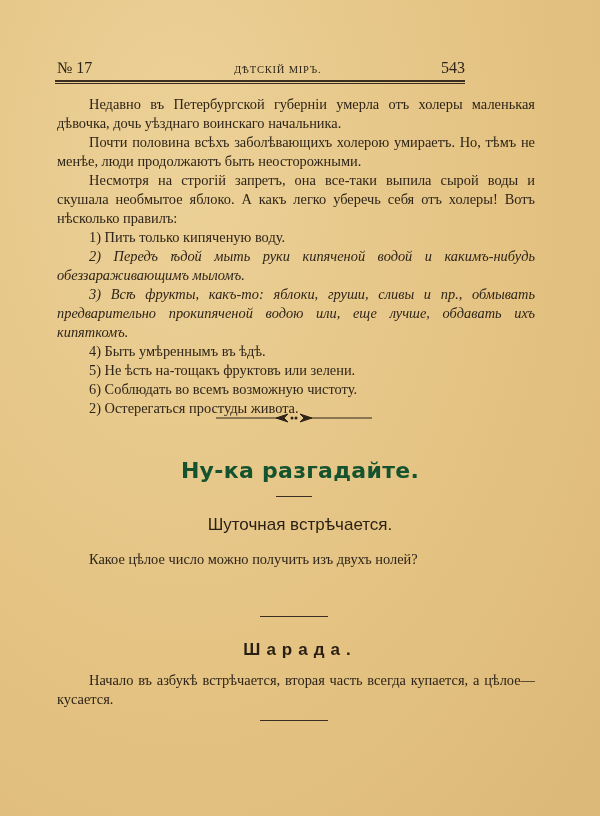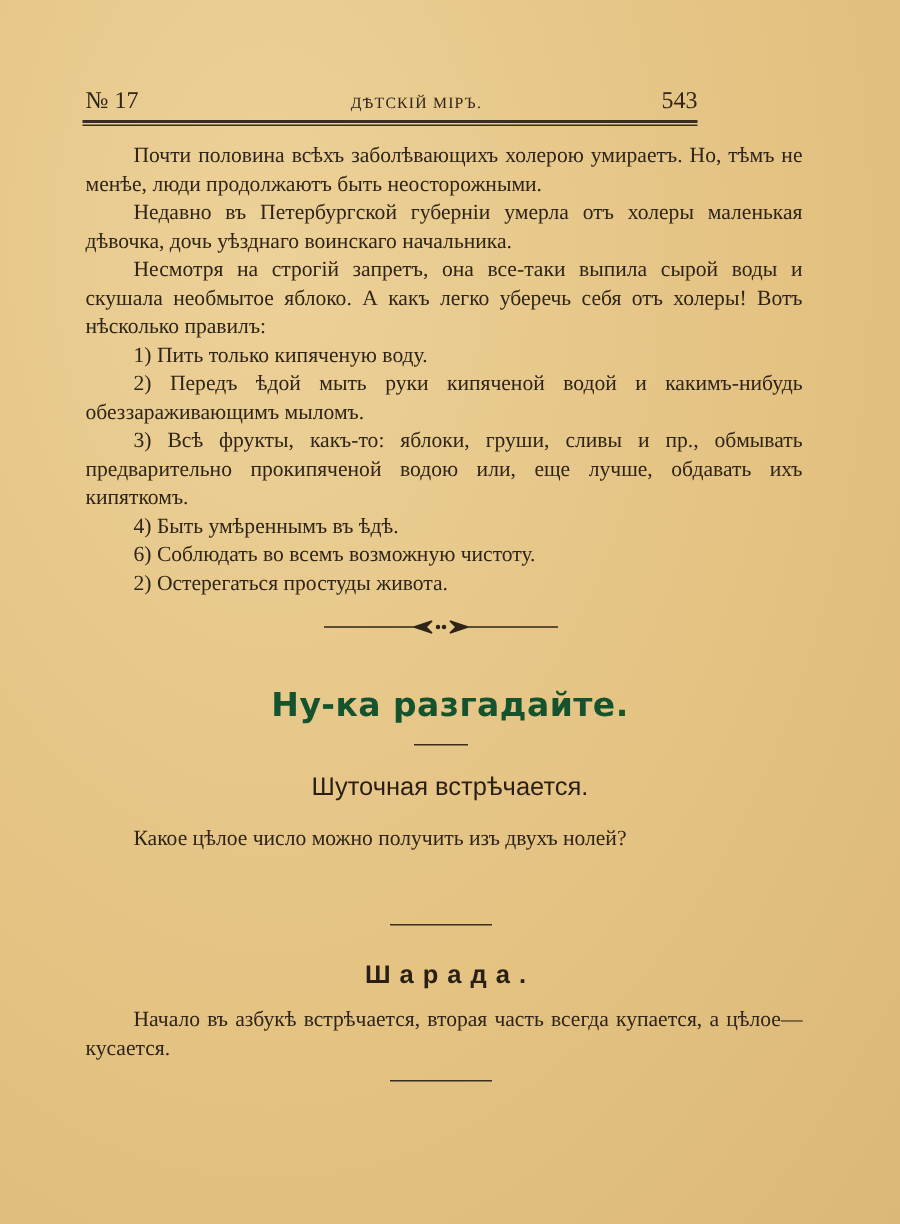--- a/index.html
+++ b/index.html
@@ -20,21 +20,21 @@
     .header .num, .header .pagenum { font-size: 16px; }
     .header .title { font-size: 10.5px; letter-spacing: 0.8px; text-transform: uppercase; margin-left: 22px; }
     .header-rule {
       position: absolute; left: 55px; top: 76px; width: 410px; height: 0;
       border-top: 2px solid #3a2e20; border-bottom: 1px solid #3a2e20; padding-top: 1px;
     }
     .body-text { position: absolute; left: 57px; width: 478px; font-size: 14.4px; line-height: 19px; }
     .p { margin: 0; text-align: justify; }
     .indent { text-indent: 32px; }
     .li { padding-left: 32px; margin: 0; }
-    .li-wrap { text-indent: 32px; margin: 0; text-align: justify; }
+    .li-wrap { text-indent: 32px; margin: 0; text-align: justify; font-style: italic; }
     .ornament { position: absolute; left: 216px; top: 408px; width: 156px; height: 12px; }
     .section-title {
       position: absolute; left: 0; width: 600px; text-align: center;
       font-family: "DejaVu Sans", sans-serif; font-weight: bold; font-size: 22px; top: 454px;
       color: #14532d; letter-spacing: 0.3px;
     }
     .small-rule { position: absolute; height: 0; border-top: 1px solid #3a2e20; }
     .subtitle {
       position: absolute; left: 0; width: 600px; text-align: center;
       font-family: "Liberation Sans", sans-serif; font-size: 17px; color: #2a1f14;
@@ -47,27 +47,28 @@
 <div class="page">
 
   <div class="header">
     <span class="num">№ 17</span>
     <span class="title">ДѢТСКІЙ МІРЪ.</span>
     <span class="pagenum">543</span>
   </div>
   <div class="header-rule"></div>
 
   <div class="body-text" style="top:91px;">
+    <p class="p indent">Недавно въ Петербургской губерніи умерла отъ холеры маленькая дѣвочка, дочь уѣзднаго воинскаго начальника.</p>
     <p class="p indent">Почти половина всѣхъ заболѣвающихъ холерою умираетъ. Но, тѣмъ не менѣе, люди продолжаютъ быть неосторожными.</p>
-    <p class="p indent">Недавно въ Петербургской губерніи умерла отъ холеры маленькая дѣвочка, дочь уѣзднаго воинскаго начальника.</p>
     <p class="p indent">Несмотря на строгій запретъ, она все-таки выпила сырой воды и скушала необмытое яблоко. А какъ легко уберечь себя отъ холеры! Вотъ нѣсколько правилъ:</p>
     <p class="li">1) Пить только кипяченую воду.</p>
     <p class="li-wrap">2) Передъ ѣдой мыть руки кипяченой водой и какимъ-нибудь обеззараживающимъ мыломъ.</p>
     <p class="li-wrap">3) Всѣ фрукты, какъ-то: яблоки, груши, сливы и пр., обмывать предварительно прокипяченой водою или, еще лучше, обдавать ихъ кипяткомъ.</p>
     <p class="li">4) Быть умѣреннымъ въ ѣдѣ.</p>
+    <p class="li">5) Не ѣсть на-тощакъ фруктовъ или зелени.</p>
     <p class="li">6) Соблюдать во всемъ возможную чистоту.</p>
     <p class="li">2) Остерегаться простуды живота.</p>
   </div>
 
   <svg class="ornament" viewBox="0 0 156 12">
     <line x1="0" y1="6" x2="52" y2="6" stroke="#2e2418" stroke-width="1"></line>
     <line x1="104" y1="6" x2="156" y2="6" stroke="#2e2418" stroke-width="1"></line>
     <path d="M52 6 L66 6 M60 6 L72 2 L68 6 L72 10 Z" fill="#2e2418" stroke="#2e2418" stroke-width="1"></path>
     <circle cx="76" cy="6" r="1.5" fill="#2e2418"></circle>
     <circle cx="80" cy="6" r="1.5" fill="#2e2418"></circle>

